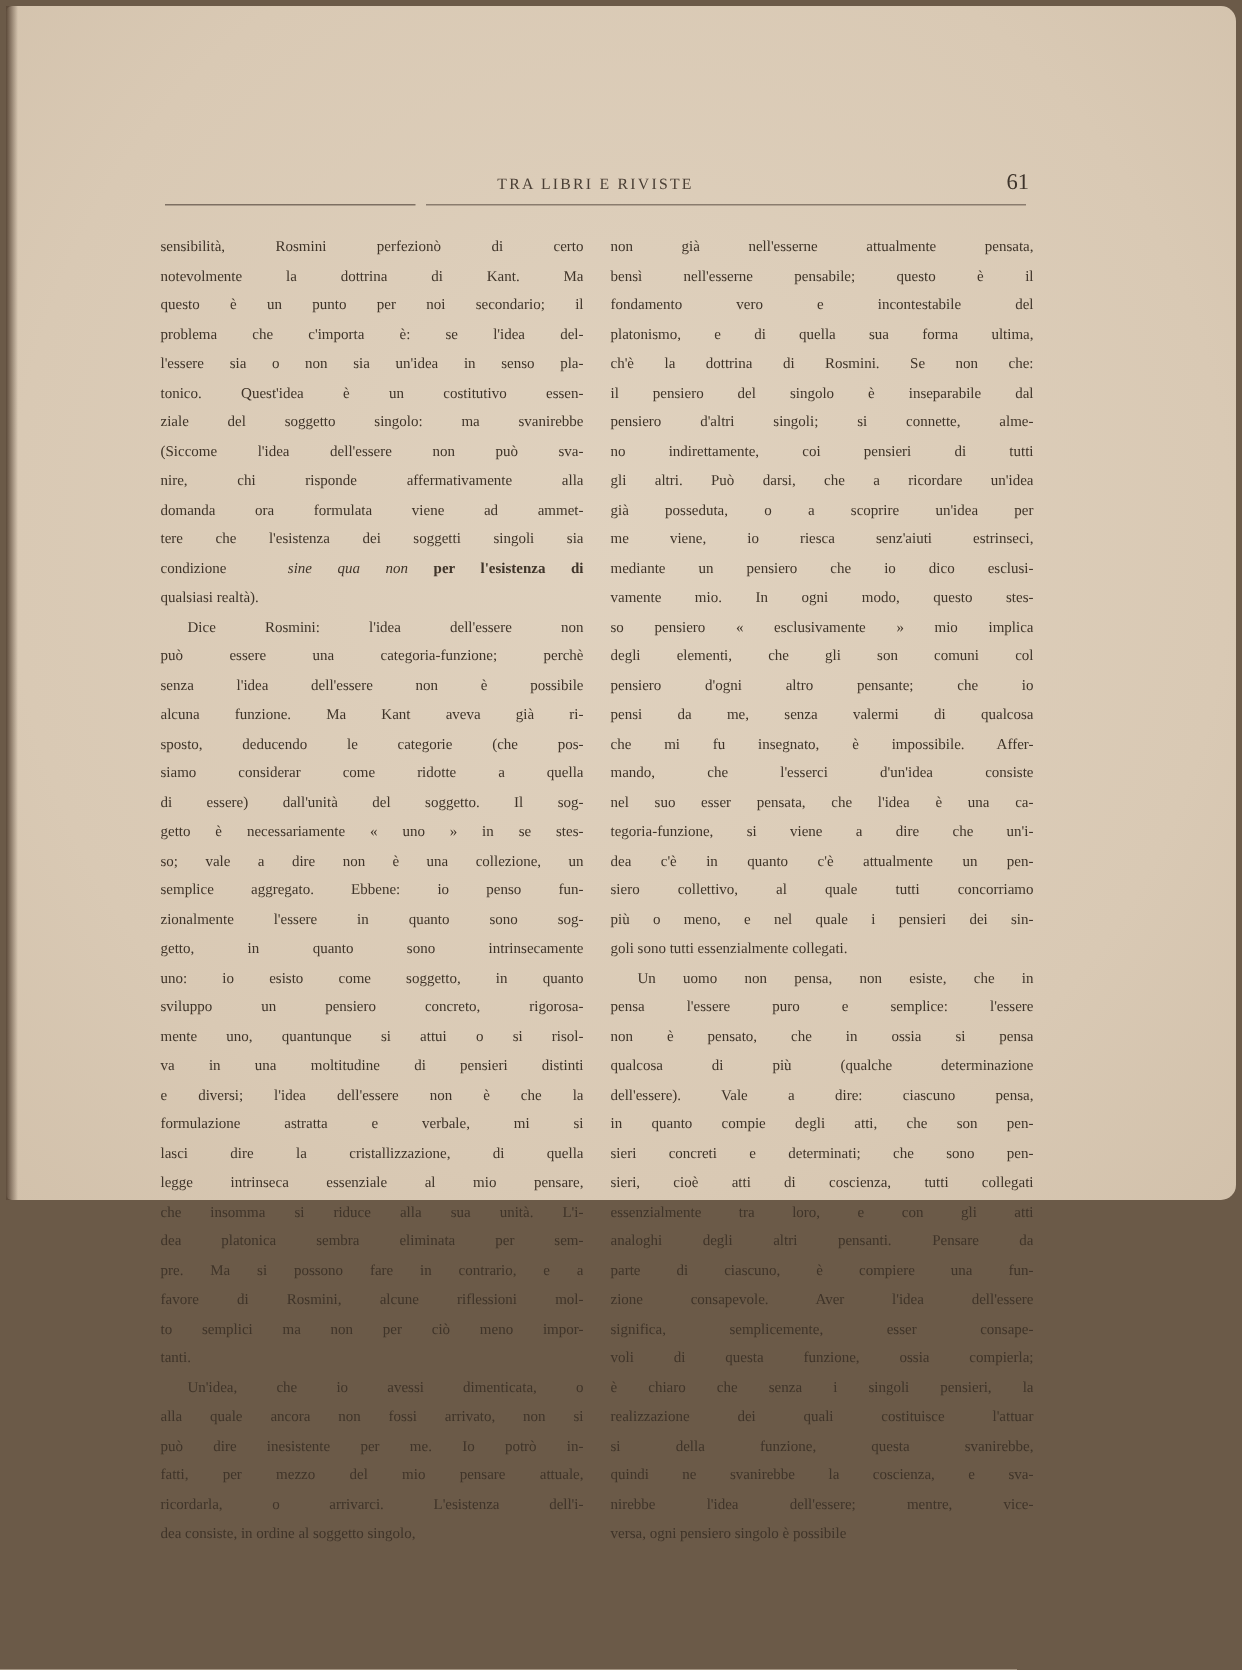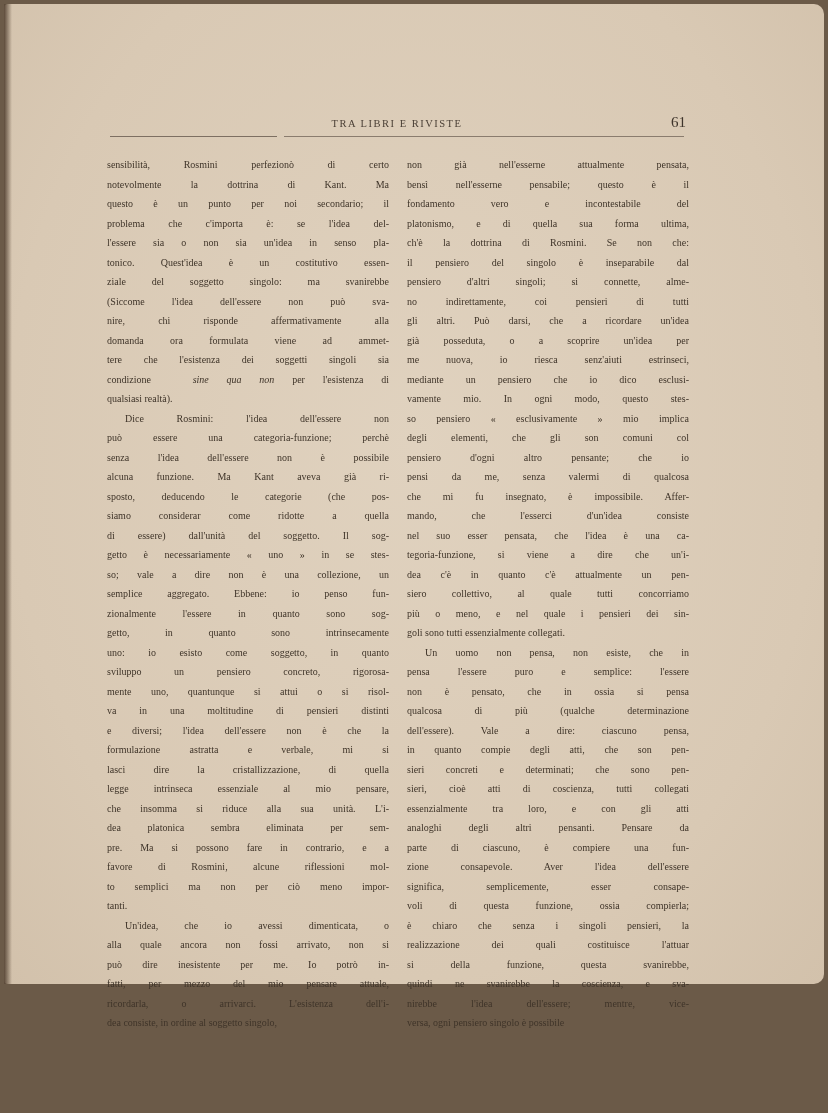--- a/index.html
+++ b/index.html
@@ -3,21 +3,21 @@
 <meta charset="utf-8">
 <style>
   html, body { margin: 0; padding: 0; }
   body {
     width: 828px; height: 1113px; overflow: hidden;
     background: #6b5a48;
     position: relative;
     font-family: "DejaVu Serif", "Liberation Serif", serif;
   }
   .page {
-    position: absolute; left: 4px; top: 4px; width: 820px; height: 980px;
+    position: absolute; left: 4px; top: 4px; width: 820px; height: 796px;
     background: #dccdb9;
     background-image: radial-gradient(ellipse at 50% 45%, #e0d2bf 0%, #d9c9b4 70%, #d2c1ab 100%);
     border-radius: 4px 10px 10px 4px;
   }
   .spine-shadow {
     position: absolute; left: 0; top: 0; width: 8px; height: 100%;
     background: linear-gradient(to right, #5c4a3a, rgba(92,74,58,0));
   }
   .header {
     position: absolute; left: 102px; top: 108px; width: 582px; height: 26px;
@@ -68,21 +68,21 @@
       <span class="line">notevolmente la dottrina di Kant. Ma</span>
       <span class="line">questo è un punto per noi secondario; il</span>
       <span class="line">problema che c'importa è: se l'idea del-</span>
       <span class="line">l'essere sia o non sia un'idea in senso pla-</span>
       <span class="line">tonico. Quest'idea è un costitutivo essen-</span>
       <span class="line">ziale del soggetto singolo: ma svanirebbe</span>
       <span class="line">(Siccome l'idea dell'essere non può sva-</span>
       <span class="line">nire, chi risponde affermativamente alla</span>
       <span class="line">domanda ora formulata viene ad ammet-</span>
       <span class="line">tere che l'esistenza dei soggetti singoli sia</span>
-      <span class="line"><span style="white-space: pre;">condizione </span><em style="white-space: pre; margin-left: 24px;">sine qua non</em><span style="white-space: pre;"> per l'esistenza di</span></span>
+      <span class="line"><span style="white-space: pre;">condizione </span><em style="white-space: pre; margin-left: 24px;">sine qua non</em><span style="white-space: pre; font-weight: bold;"> per l'esistenza di</span></span>
       <span class="line last">qualsiasi realtà).</span>
       <span class="line indent">Dice Rosmini: l'idea dell'essere non</span>
       <span class="line">può essere una categoria-funzione; perchè</span>
       <span class="line">senza l'idea dell'essere non è possibile</span>
       <span class="line">alcuna funzione. Ma Kant aveva già ri-</span>
       <span class="line">sposto, deducendo le categorie (che pos-</span>
       <span class="line">siamo considerar come ridotte a quella</span>
       <span class="line">di essere) dall'unità del soggetto. Il sog-</span>
       <span class="line">getto è necessariamente « uno » in se stes-</span>
       <span class="line">so; vale a dire non è una collezione, un</span>
@@ -114,21 +114,21 @@
       <span class="line">non già nell'esserne attualmente pensata,</span>
       <span class="line">bensì nell'esserne pensabile; questo è il</span>
       <span class="line">fondamento vero e incontestabile del</span>
       <span class="line">platonismo, e di quella sua forma ultima,</span>
       <span class="line">ch'è la dottrina di Rosmini. Se non che:</span>
       <span class="line">il pensiero del singolo è inseparabile dal</span>
       <span class="line">pensiero d'altri singoli; si connette, alme-</span>
       <span class="line">no indirettamente, coi pensieri di tutti</span>
       <span class="line">gli altri. Può darsi, che a ricordare un'idea</span>
       <span class="line">già posseduta, o a scoprire un'idea per</span>
-      <span class="line">me nuova, io riesca senz'aiuti estrinseci,</span>
+      <span class="line">me viene, io riesca senz'aiuti estrinseci,</span>
       <span class="line">mediante un pensiero che io dico esclusi-</span>
       <span class="line">vamente mio. In ogni modo, questo stes-</span>
       <span class="line">so pensiero « esclusivamente » mio implica</span>
       <span class="line">degli elementi, che gli son comuni col</span>
       <span class="line">pensiero d'ogni altro pensante; che io</span>
       <span class="line">pensi da me, senza valermi di qualcosa</span>
       <span class="line">che mi fu insegnato, è impossibile. Affer-</span>
       <span class="line">mando, che l'esserci d'un'idea consiste</span>
       <span class="line">nel suo esser pensata, che l'idea è una ca-</span>
       <span class="line">tegoria-funzione, si viene a dire che un'i-</span>

